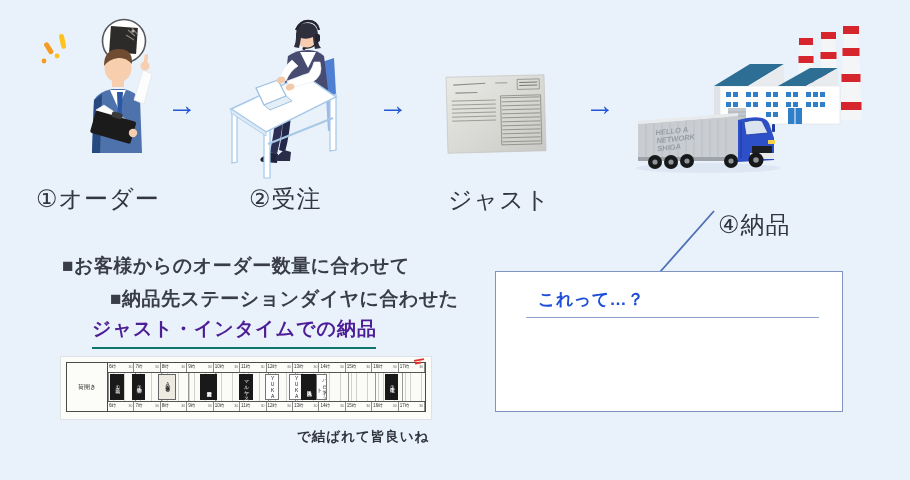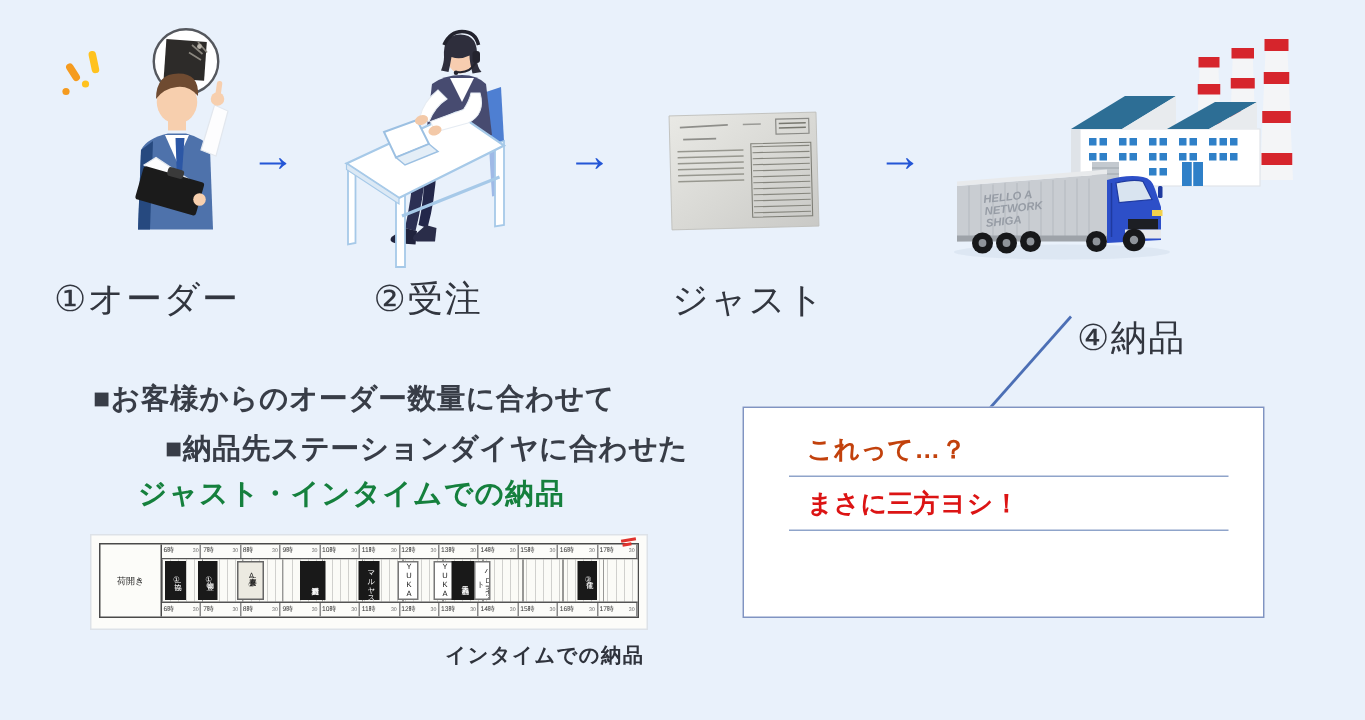--- a/index.html
+++ b/index.html
@@ -5,28 +5,28 @@
   html,body{margin:0;padding:0;}
   body{width:910px;height:480px;overflow:hidden;background:#e9f1fb;
        font-family:"Liberation Sans","DejaVu Sans",sans-serif;position:relative;}
   .abs{position:absolute;}
   
   .step-label{position:absolute;font-size:24px;font-weight:normal;color:#32363f;letter-spacing:1px;white-space:nowrap;}
   .arrow{position:absolute;font-size:30px;font-weight:bold;color:#2456d6;line-height:1;}
   
   .note-line{position:absolute;font-size:19px;font-weight:bold;color:#383d47;letter-spacing:0.5px;white-space:nowrap;}
   .red-note{position:absolute;left:92px;top:316px;width:284px;text-align:center;
-            font-size:19px;font-weight:bold;color:#15803d;border-bottom:2px solid #000000;
-            padding-bottom:18px;letter-spacing:1px;white-space:nowrap;}
+            font-size:19px;font-weight:bold;color:#4c1d95;border-bottom:2px solid #0f766e;
+            padding-bottom:5px;letter-spacing:1px;white-space:nowrap;}
   
   .speech-box{position:absolute;left:495px;top:271px;width:348px;height:141px;background:#ffffff;
               border:1.5px solid #8094c2;box-sizing:border-box;padding:10px 23px 0 30px;}
   .speech-row{border-bottom:1px solid #8fa4ca;padding:6px 0 6px 12px;font-size:17px;font-weight:bold;
               letter-spacing:0.5px;white-space:nowrap;}
-  .speech-row.blue{color:#c2410c;}
+  .speech-row.blue{color:#1d4ed8;}
   .speech-row.red{color:#dc1414;}
   
   .diagram{position:absolute;left:60px;top:356px;width:372px;height:64px;background:#fcfcf9;
            border:1px solid #dde2e8;box-sizing:border-box;}
   .diagram-table{position:absolute;left:5px;top:5px;right:5px;bottom:7px;border:1px solid #4a4a4a;display:flex;}
   .first-cell{width:40px;border-right:1px solid #4a4a4a;font-size:6px;color:#222;
               display:flex;align-items:center;justify-content:center;}
   .timeline{position:relative;flex:1;}
   .strip{position:absolute;left:0;right:0;height:9px;display:flex;}
   .strip.top{top:0;border-bottom:1px solid #555;}
@@ -423,22 +423,21 @@
           <span class="hour-cell">
             <i>17時</i>
             <i class="half">30</i>
           </span>
         </div>
     </div>
   </div>
   <div class="red-mark"></div>
   <div class="red-mark m2"></div>
 </div>
-<div class="caption">インタイムでの納品</div>
+<div class="caption">で結ばれて皆良いね</div>
 
 <svg class="abs" style="left:652px;top:206px;" width="68" height="70" viewBox="0 0 68 70">
   <line x1="62" y1="5" x2="8" y2="66" stroke="#4c6fb5" stroke-width="1.8"></line>
 </svg>
 
 <div class="speech-box">
   <div class="speech-row blue">これって…？</div>
-  <div class="speech-row red">まさに三方ヨシ！</div>
 </div>
 
 </body></html>

